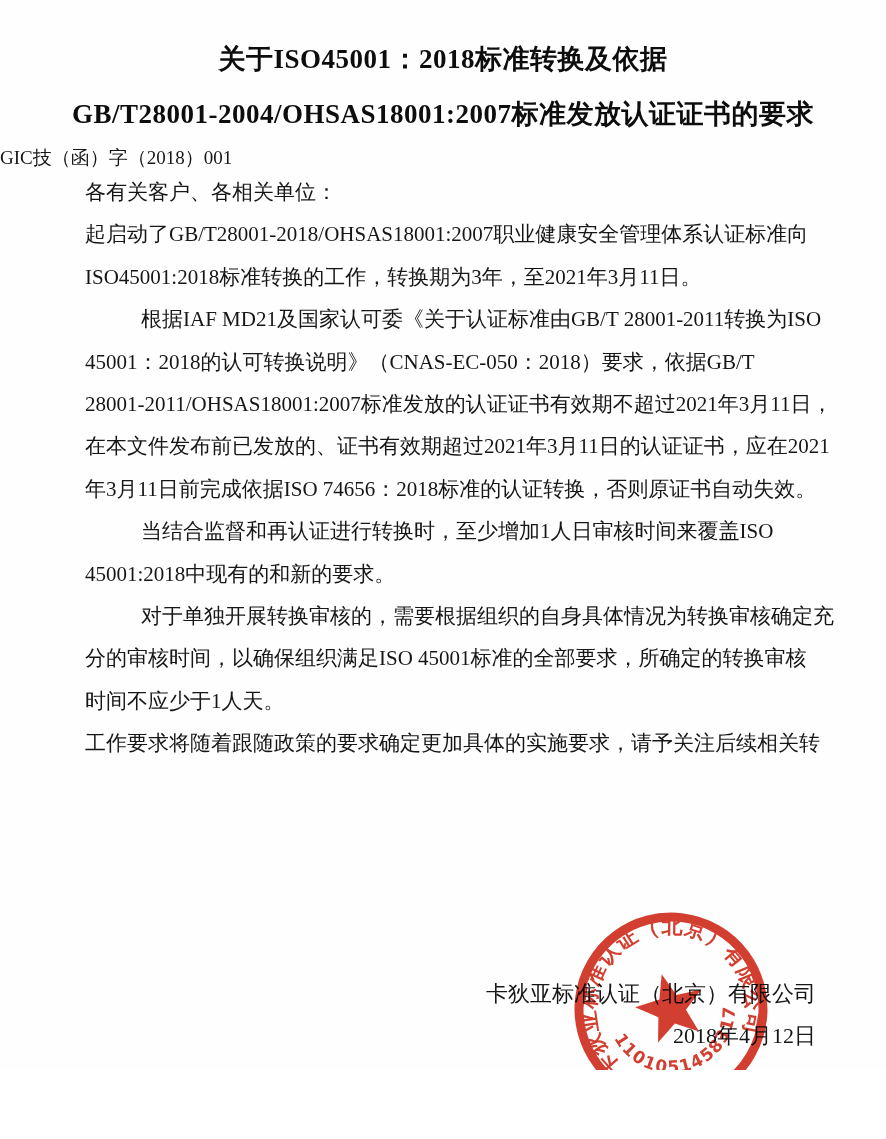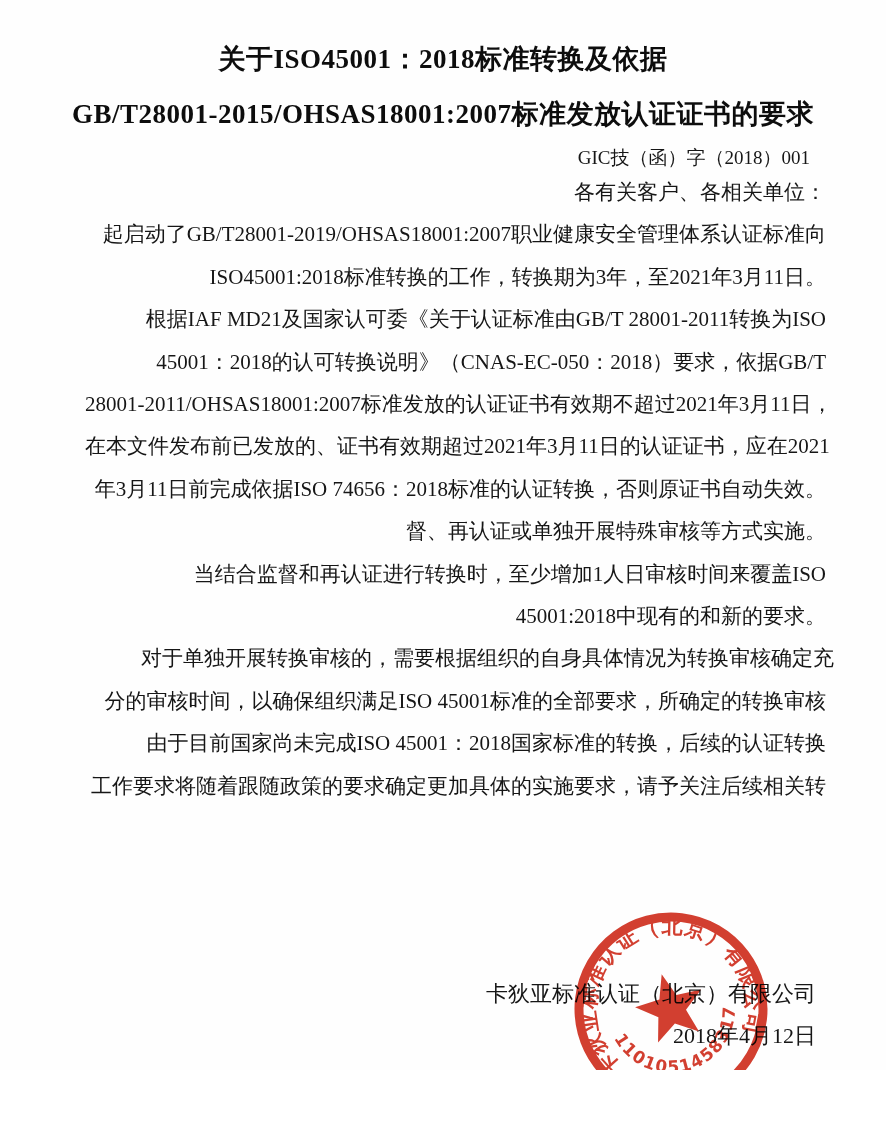--- a/index.html
+++ b/index.html
@@ -16,31 +16,30 @@
   .title {
     text-align: center;
     font-size: 27px;
     font-weight: bold;
     letter-spacing: 0.5px;
     color: #0d0d0d;
   }
   .title-1 { padding-top: 42px; line-height: 34px; }
   .title-2 { margin-top: 21px; line-height: 34px; }
   .ref-number {
-    text-align: right;
+    text-align: left;
     padding-right: 76px;
     margin-top: 15px;
     font-size: 19px;
     line-height: 24px;
   }
   .body-block {
     margin: 1px 60px 0 85px;
     font-size: 21px;
     line-height: 42.4px;
-    text-align: right;
   }
   .body-block .line { white-space: nowrap; }
   .body-block .line.indent { text-indent: 56px; }
   .signature {
     position: absolute;
     top: 973px;
     right: 70px;
     text-align: right;
     font-size: 22px;
     line-height: 42px;
@@ -70,40 +69,39 @@
     letter-spacing: 1.5px;
   }
 </style>
 </head>
 <body>
 
 <div class="page">
 
   <div class="title title-1">关于ISO45001：2018标准转换及依据</div>
 
-  <div class="title title-2">GB/T28001-2015/OHSAS18001:2007标准发放认证证书的要求</div>
+  <div class="title title-2">GB/T28001-2004/OHSAS18001:2007标准发放认证证书的要求</div>
 
   <div class="ref-number">GIC技（函）字（2018）001</div>
 
   <div class="body-block">
     <div class="line">各有关客户、各相关单位：</div>
     <div id="body-lines">
-        <div class="line">起启动了GB/T28001-2019/OHSAS18001:2007职业健康安全管理体系认证标准向</div>
+        <div class="line">起启动了GB/T28001-2018/OHSAS18001:2007职业健康安全管理体系认证标准向</div>
         <div class="line">ISO45001:2018标准转换的工作，转换期为3年，至2021年3月11日。</div>
         <div class="line indent">根据IAF MD21及国家认可委《关于认证标准由GB/T 28001-2011转换为ISO</div>
         <div class="line">45001：2018的认可转换说明》（CNAS-EC-050：2018）要求，依据GB/T</div>
         <div class="line">28001-2011/OHSAS18001:2007标准发放的认证证书有效期不超过2021年3月11日，</div>
         <div class="line">在本文件发布前已发放的、证书有效期超过2021年3月11日的认证证书，应在2021</div>
         <div class="line">年3月11日前完成依据ISO 74656：2018标准的认证转换，否则原证书自动失效。</div>
-        <div class="line">督、再认证或单独开展特殊审核等方式实施。</div>
         <div class="line indent">当结合监督和再认证进行转换时，至少增加1人日审核时间来覆盖ISO</div>
         <div class="line">45001:2018中现有的和新的要求。</div>
         <div class="line indent">对于单独开展转换审核的，需要根据组织的自身具体情况为转换审核确定充</div>
         <div class="line">分的审核时间，以确保组织满足ISO 45001标准的全部要求，所确定的转换审核</div>
-        <div class="line indent">由于目前国家尚未完成ISO 45001：2018国家标准的转换，后续的认证转换</div>
+        <div class="line">时间不应少于1人天。</div>
         <div class="line">工作要求将随着跟随政策的要求确定更加具体的实施要求，请予关注后续相关转</div>
       </div>
   </div>
 
   <div class="signature">
     <div>卡狄亚标准认证（北京）有限公司</div>
     <div>2018年4月12日</div>
   </div>
 
   <svg class="stamp" viewBox="-115 -115 230 230" xmlns="http://www.w3.org/2000/svg">

